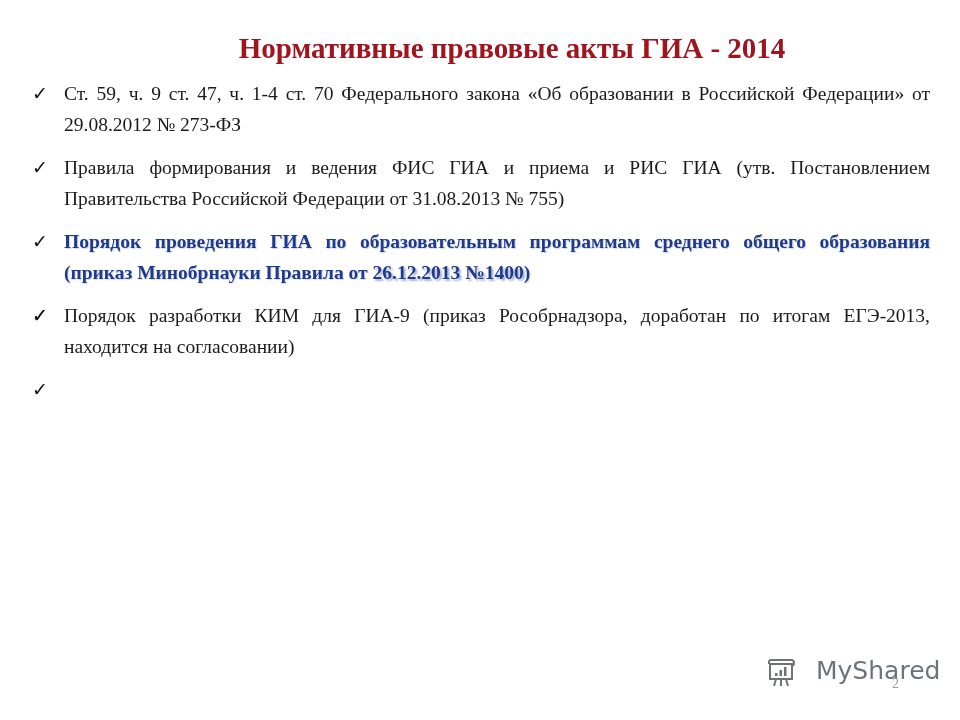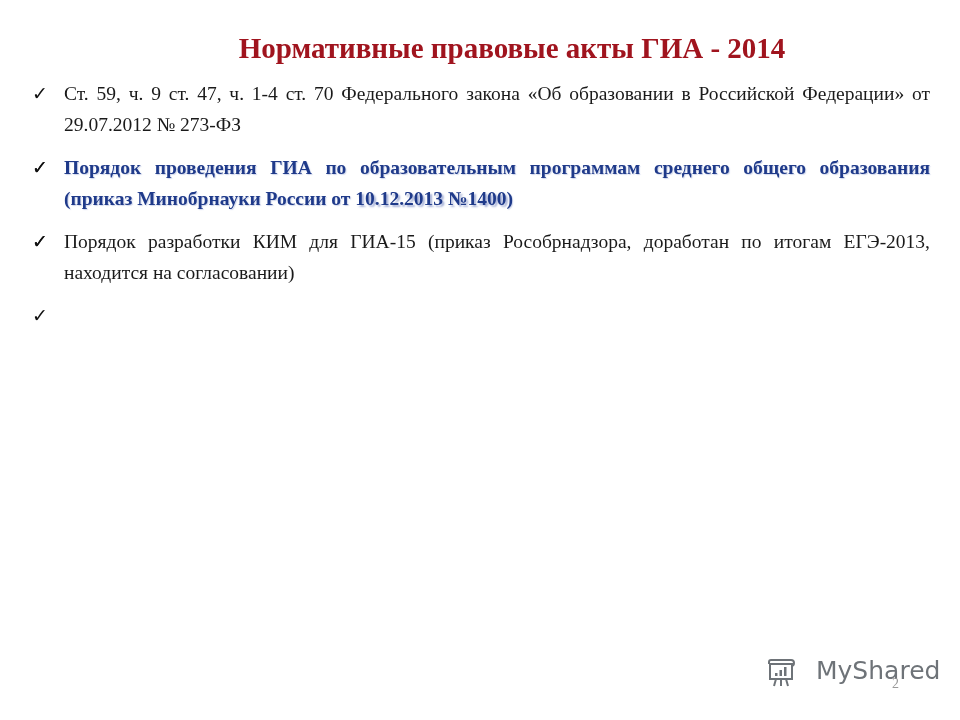--- a/index.html
+++ b/index.html
@@ -90,35 +90,36 @@
     }
   </style>
 </head>
 <body>
 
 <div class="slide-title">Нормативные правовые акты ГИА - 2014</div>
 
 <ul class="bullet-list">
   <li class="bullet">
     <span class="check">✓</span>
-    <span>Ст. 59, ч. 9 ст. 47, ч. 1-4 ст. 70 Федерального закона «Об образовании в Российской Федерации» от 29.07.2012 № 273-ФЗ</span>
+    <span>Ст. 59, ч. 9 ст. 47, ч. 1-4 ст. 70 Федерального закона «Об образовании в Российской Федерации» от 29.08.2012 № 273-ФЗ</span>
   </li>
   <li class="bullet">
     <span class="check">✓</span>
+    <span>Правила формирования и ведения ФИС ГИА и приема и РИС ГИА (утв. Постановлением Правительства Российской Федерации от 31.08.2013 № 755)</span>
   </li>
   <li class="bullet bold-blue">
     <span class="check">✓</span>
-    <span>Порядок проведения ГИА по образовательным программам среднего общего образования (приказ Минобрнауки России от </span><span class="highlight-date">10.12.2013 №1400</span><span>)</span>
+    <span>Порядок проведения ГИА по образовательным программам среднего общего образования (приказ Минобрнауки Правила от </span><span class="highlight-date">26.12.2013 №1400</span><span>)</span>
   </li>
   <li class="bullet">
     <span class="check">✓</span>
   </li>
   <li class="bullet">
     <span class="check">✓</span>
-    <span>Порядок разработки КИМ для ГИА-15 (приказ Рособрнадзора, доработан по итогам ЕГЭ-2013, находится на согласовании)</span>
+    <span>Порядок разработки КИМ для ГИА-9 (приказ Рособрнадзора, доработан по итогам ЕГЭ-2013, находится на согласовании)</span>
   </li>
   <li class="bullet bold-blue">
     <span class="check">✓</span>
   </li>
 </ul>
 
 <div class="watermark">
   <span>
     <svg width="30" height="34" viewBox="0 0 30 34" fill="none" stroke="#555b61" stroke-width="2">
       <path d="M5 4 h20 a3 3 0 0 1 0 6"></path>

